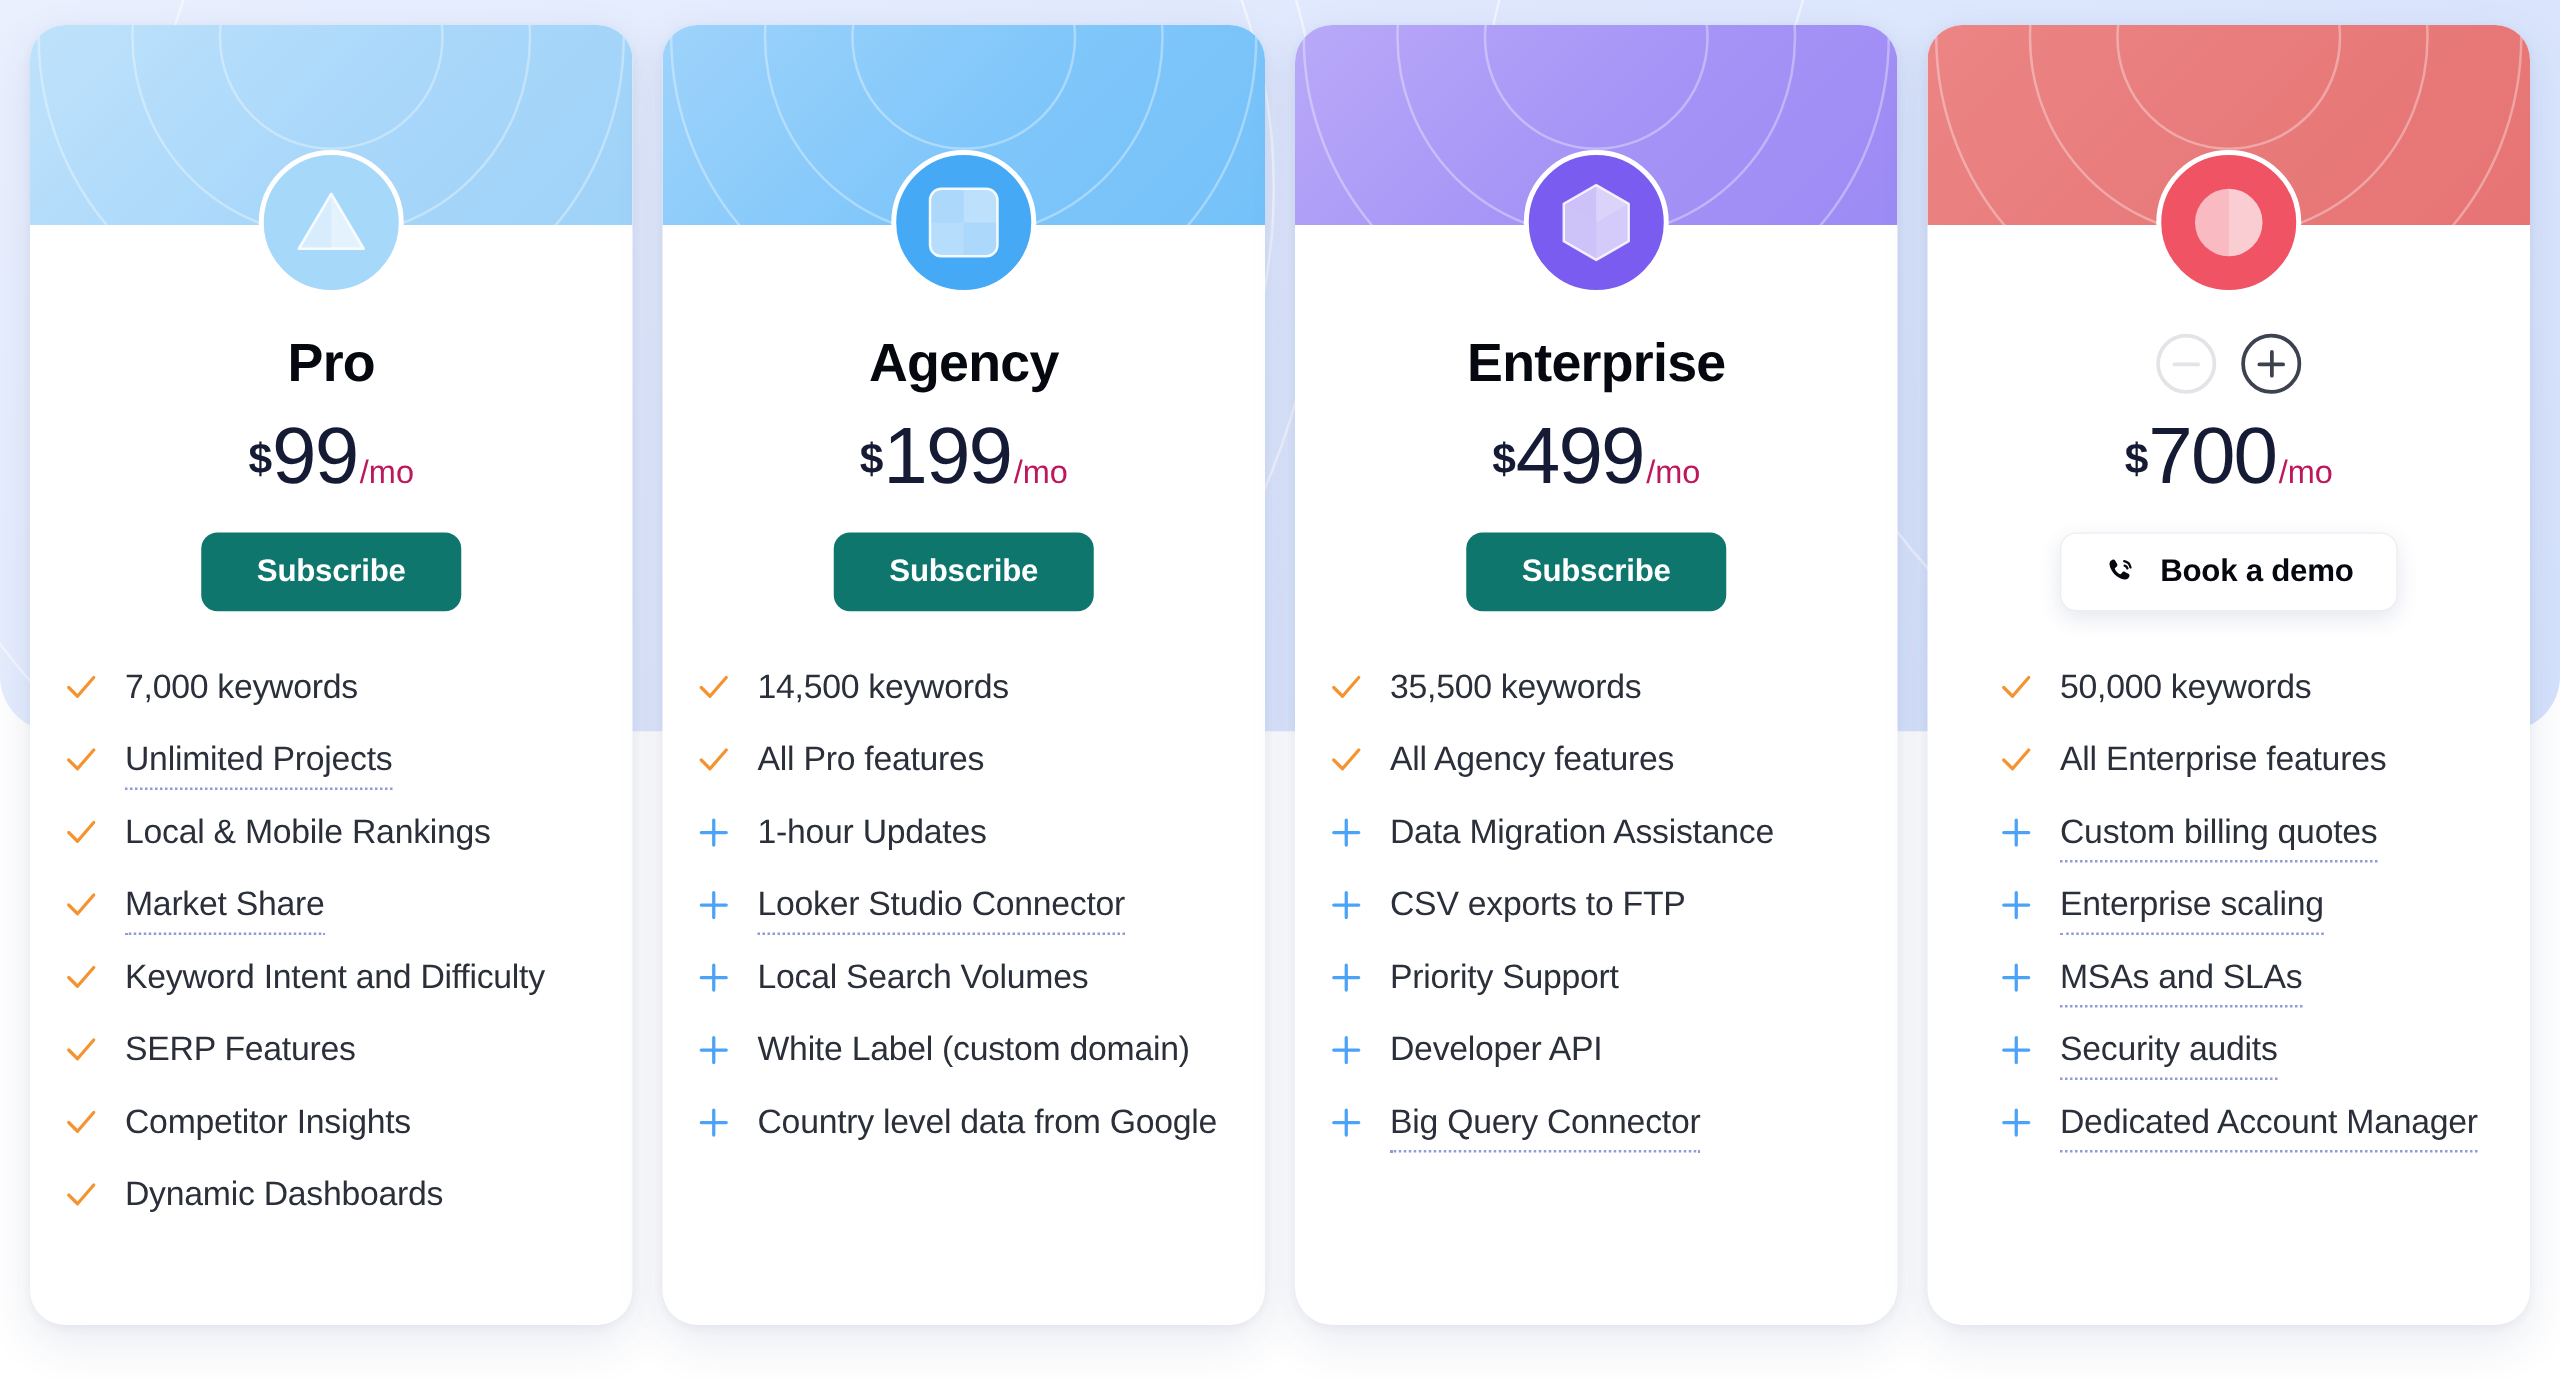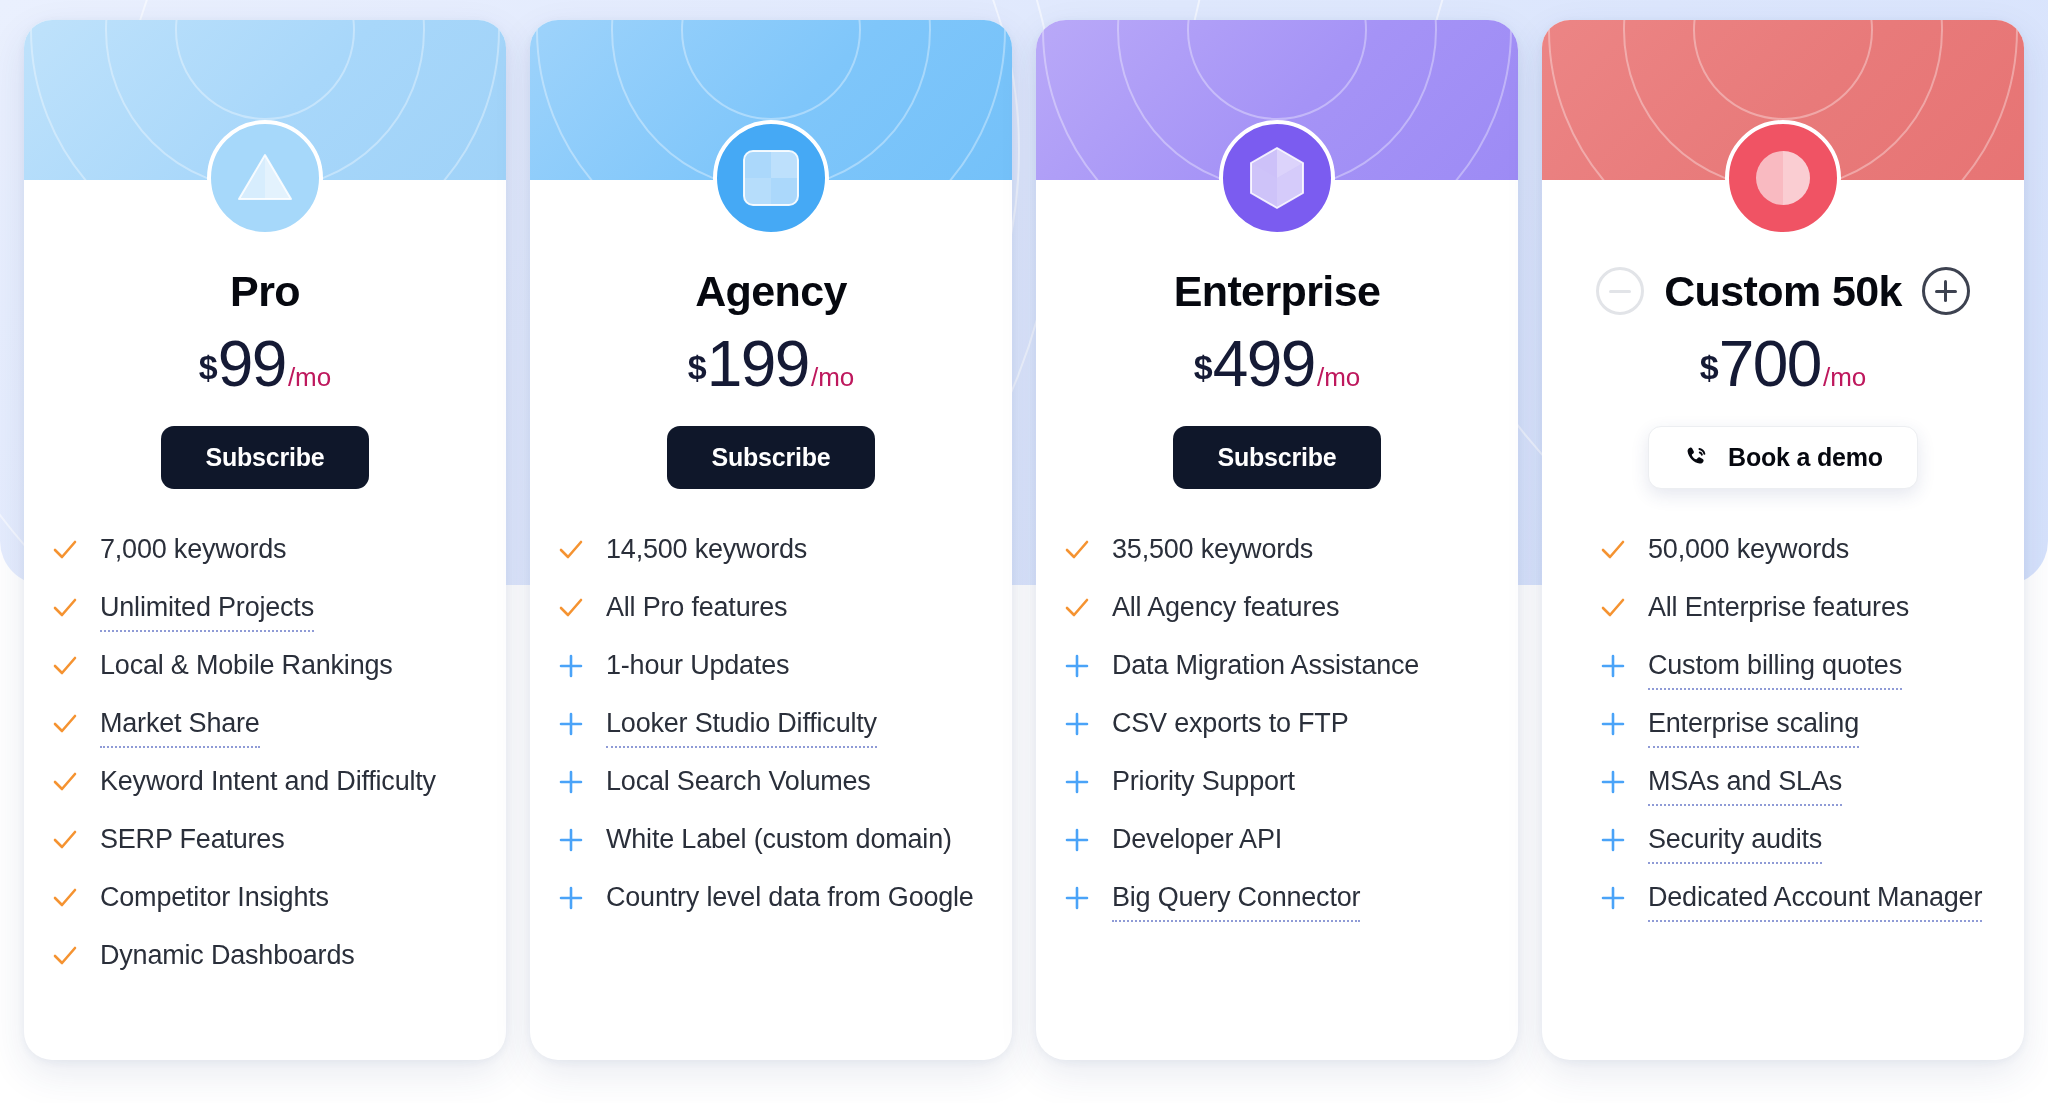--- a/index.html
+++ b/index.html
@@ -172,21 +172,21 @@
     font-size:26px;
     color:#be185d;
     font-weight:400;
     margin-left:2px;
   }
 
   
   .cta-wrap { margin-top:30px; display:flex; justify-content:center; }
 
   .btn-subscribe {
-    background:#0f172a;
+    background:#0f766e;
     color:#ffffff;
     font-size:25px;
     font-weight:700;
     border:none;
     border-radius:13px;
     padding:17px 44px;
     cursor:pointer;
     letter-spacing:-.2px;
   }
 
@@ -373,21 +373,21 @@
             <li class="feature">
               <svg class="f-icon" viewBox="0 0 26 26">
                 <path d="M13 3 V23 M3 13 H23" fill="none" stroke="#4aa3f8" stroke-width="2.6" stroke-linecap="round"></path>
               </svg>
               <span class="f-label">1-hour Updates</span>
             </li>
             <li class="feature">
               <svg class="f-icon" viewBox="0 0 26 26">
                 <path d="M13 3 V23 M3 13 H23" fill="none" stroke="#4aa3f8" stroke-width="2.6" stroke-linecap="round"></path>
               </svg>
-              <span class="f-label tip">Looker Studio Difficulty</span>
+              <span class="f-label tip">Looker Studio Connector</span>
             </li>
             <li class="feature">
               <svg class="f-icon" viewBox="0 0 26 26">
                 <path d="M13 3 V23 M3 13 H23" fill="none" stroke="#4aa3f8" stroke-width="2.6" stroke-linecap="round"></path>
               </svg>
               <span class="f-label">Local Search Volumes</span>
             </li>
             <li class="feature">
               <svg class="f-icon" viewBox="0 0 26 26">
                 <path d="M13 3 V23 M3 13 H23" fill="none" stroke="#4aa3f8" stroke-width="2.6" stroke-linecap="round"></path>
@@ -489,21 +489,20 @@
             <path d="M29 2 a27 27 0 0 1 0 54 Z" fill="rgba(255,255,255,.28)"></path>
           </svg>
         </div>
         <div class="body">
           <div class="title-row">
             <div class="stepper disabled">
               <div class="stepper-inner">
                 <div class="bar"></div>
               </div>
             </div>
-            <div class="plan-name">Custom 50k</div>
             <div class="stepper">
               <div class="stepper-inner">
                 <div class="bar"></div>
                 <div class="vbar"></div>
               </div>
             </div>
           </div>
           <div class="price">
             <span class="cur">$</span>
             <span class="amt">700</span>

